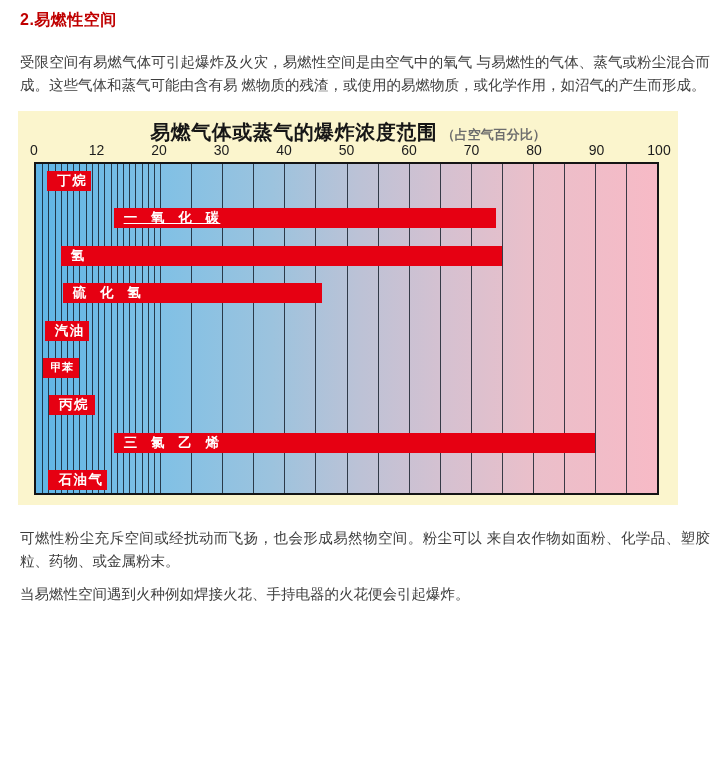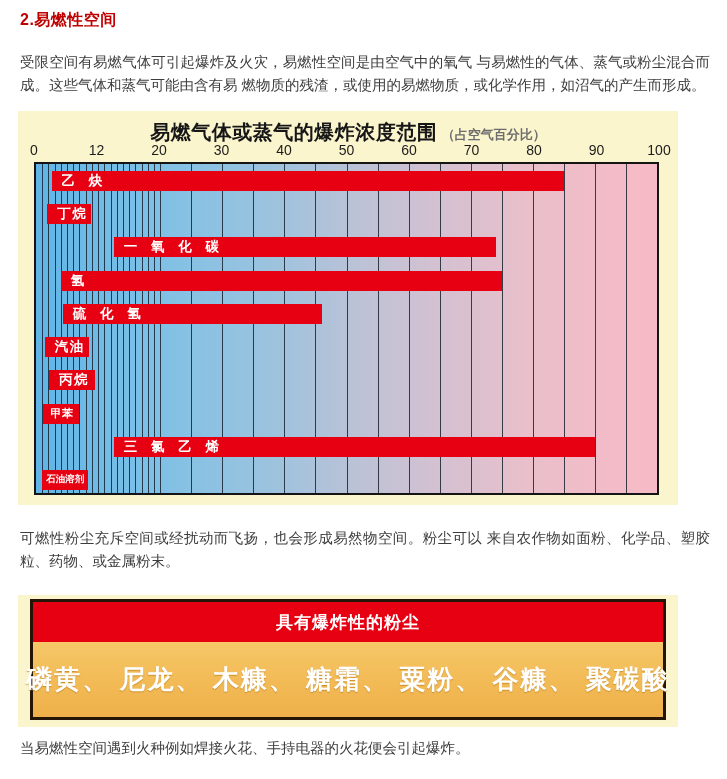--- a/index.html
+++ b/index.html
@@ -147,57 +147,48 @@
           <div class="gridline" style="left: 65%;"></div>
           <div class="gridline" style="left: 70%;"></div>
           <div class="gridline" style="left: 75%;"></div>
           <div class="gridline" style="left: 80%;"></div>
           <div class="gridline" style="left: 85%;"></div>
           <div class="gridline" style="left: 90%;"></div>
           <div class="gridline" style="left: 95%;"></div>
         </div>
       <div class="bars" id="bars">
           <div class="bar-row">
-            <div class="bar" style="left: 2.5%; width: 82.5%;"><span>乙 炔</span></div>
-          </div>
-          <div class="bar-row">
             <div class="bar" style="left: 1.8%; width: 6.6%;"><span>丁烷</span></div>
           </div>
           <div class="bar-row">
-            <div class="bar" style="left: 12.5%; width: 61.5%;"><span>一 氧 化 碳</span></div>
+            <div class="bar" style="left: 12.5%; width: 61.5%; text-decoration: underline;"><span>一 氧 化 碳</span></div>
           </div>
           <div class="bar-row">
             <div class="bar" style="left: 4%; width: 71%;"><span>氢</span></div>
           </div>
           <div class="bar-row">
             <div class="bar" style="left: 4.3%; width: 41.7%; text-align: center;"><span>硫 化 氢</span></div>
           </div>
           <div class="bar-row">
             <div class="bar" style="left: 1.4%; width: 6.2%;"><span>汽油</span></div>
           </div>
           <div class="bar-row">
-            <div class="bar" style="left: 2.1%; width: 7.4%;"><span>丙烷</span></div>
+            <div class="bar small" style="left: 1.2%; width: 5.8%;"><span>甲苯</span></div>
           </div>
           <div class="bar-row">
-            <div class="bar small" style="left: 1.2%; width: 5.8%;"><span>甲苯</span></div>
+            <div class="bar" style="left: 2.1%; width: 7.4%;"><span>丙烷</span></div>
           </div>
           <div class="bar-row">
             <div class="bar" style="left: 12.5%; width: 77.5%;"><span>三 氯 乙 烯</span></div>
           </div>
           <div class="bar-row">
-            <div class="bar xsmall" style="left: 1%; width: 6%;"><span>石油溶剂</span></div>
+            <div class="bar" style="left: 2%; width: 8%;"><span>石油气</span></div>
           </div>
         </div>
     </div>
   </div>
 
   <p class="para dust-para">可燃性粉尘充斥空间或经扰动而飞扬，也会形成易然物空间。粉尘可以 来自农作物如面粉、化学品、塑胶粒、药物、或金属粉末。</p>
 
-  <div class="dust-panel">
-    <div class="dust-box">
-      <div class="dust-header">具有爆炸性的粉尘</div>
-      <div class="dust-body" id="dust-items">磷黄、 尼龙、 木糠、 糖霜、 粟粉、 谷糠、 聚碳酸</div>
-    </div>
-  </div>
 
   <p class="para closing">当易燃性空间遇到火种例如焊接火花、手持电器的火花便会引起爆炸。</p>
 
 </div>
 
 </body></html>

